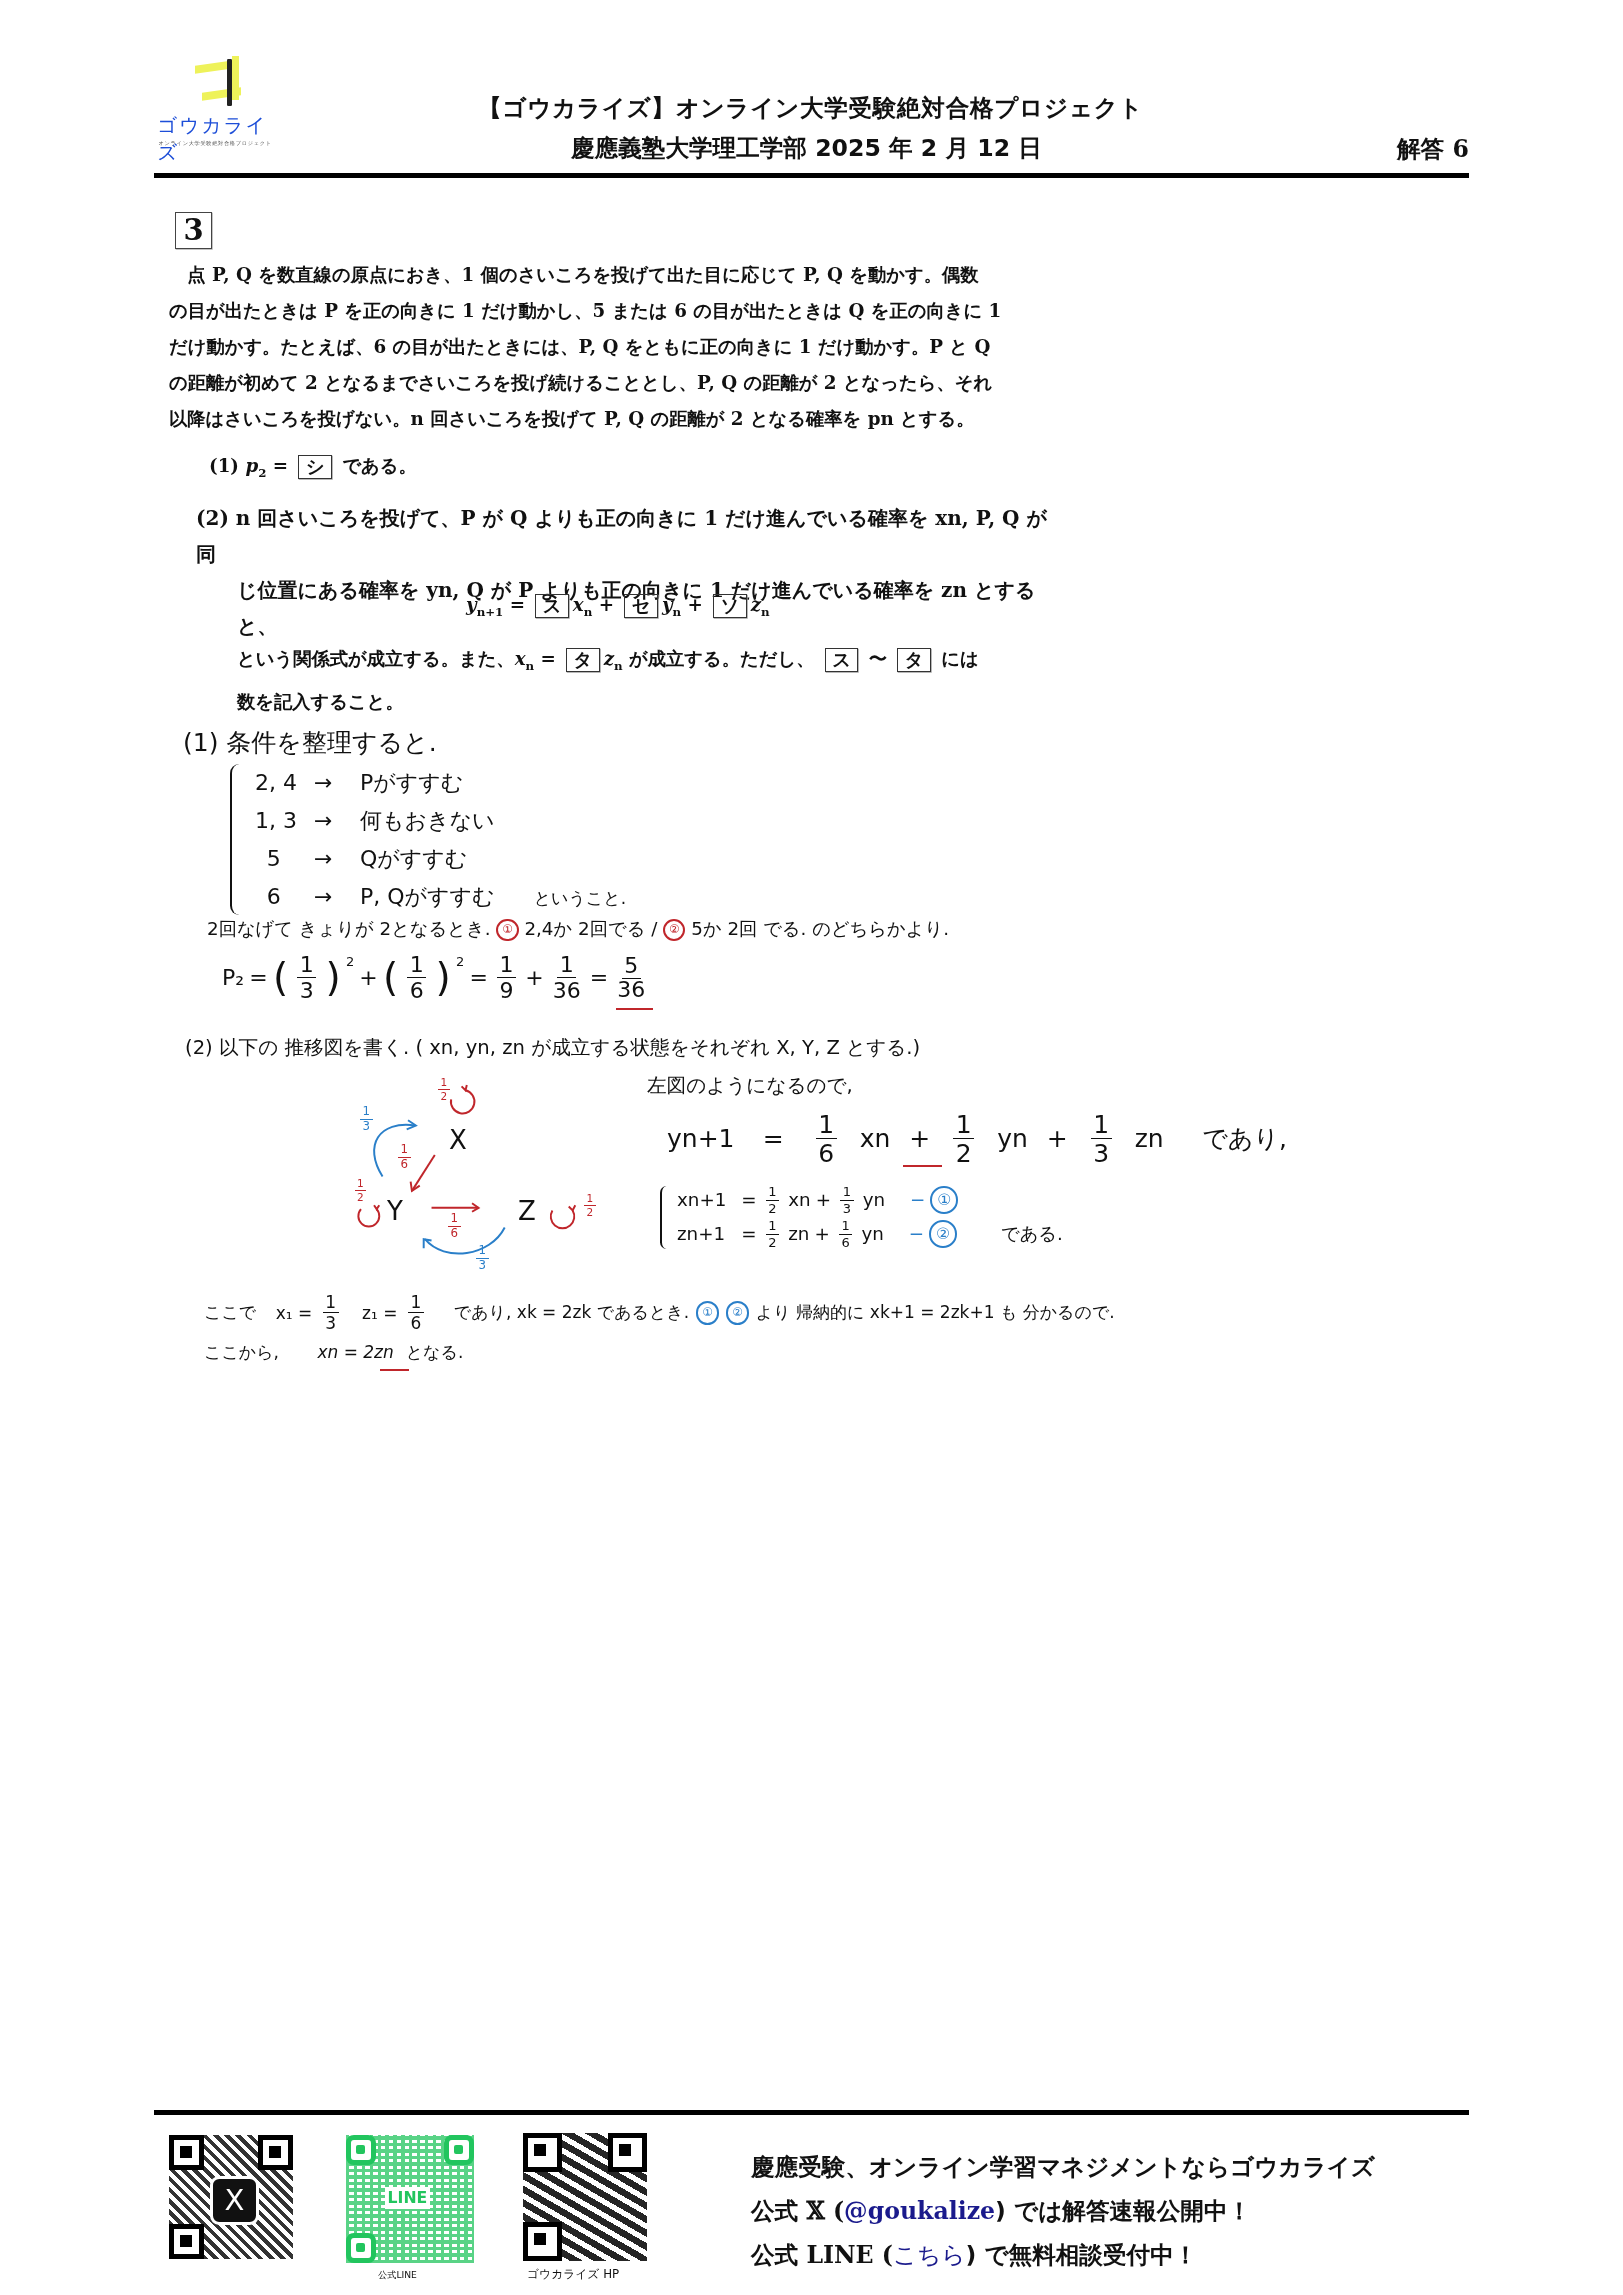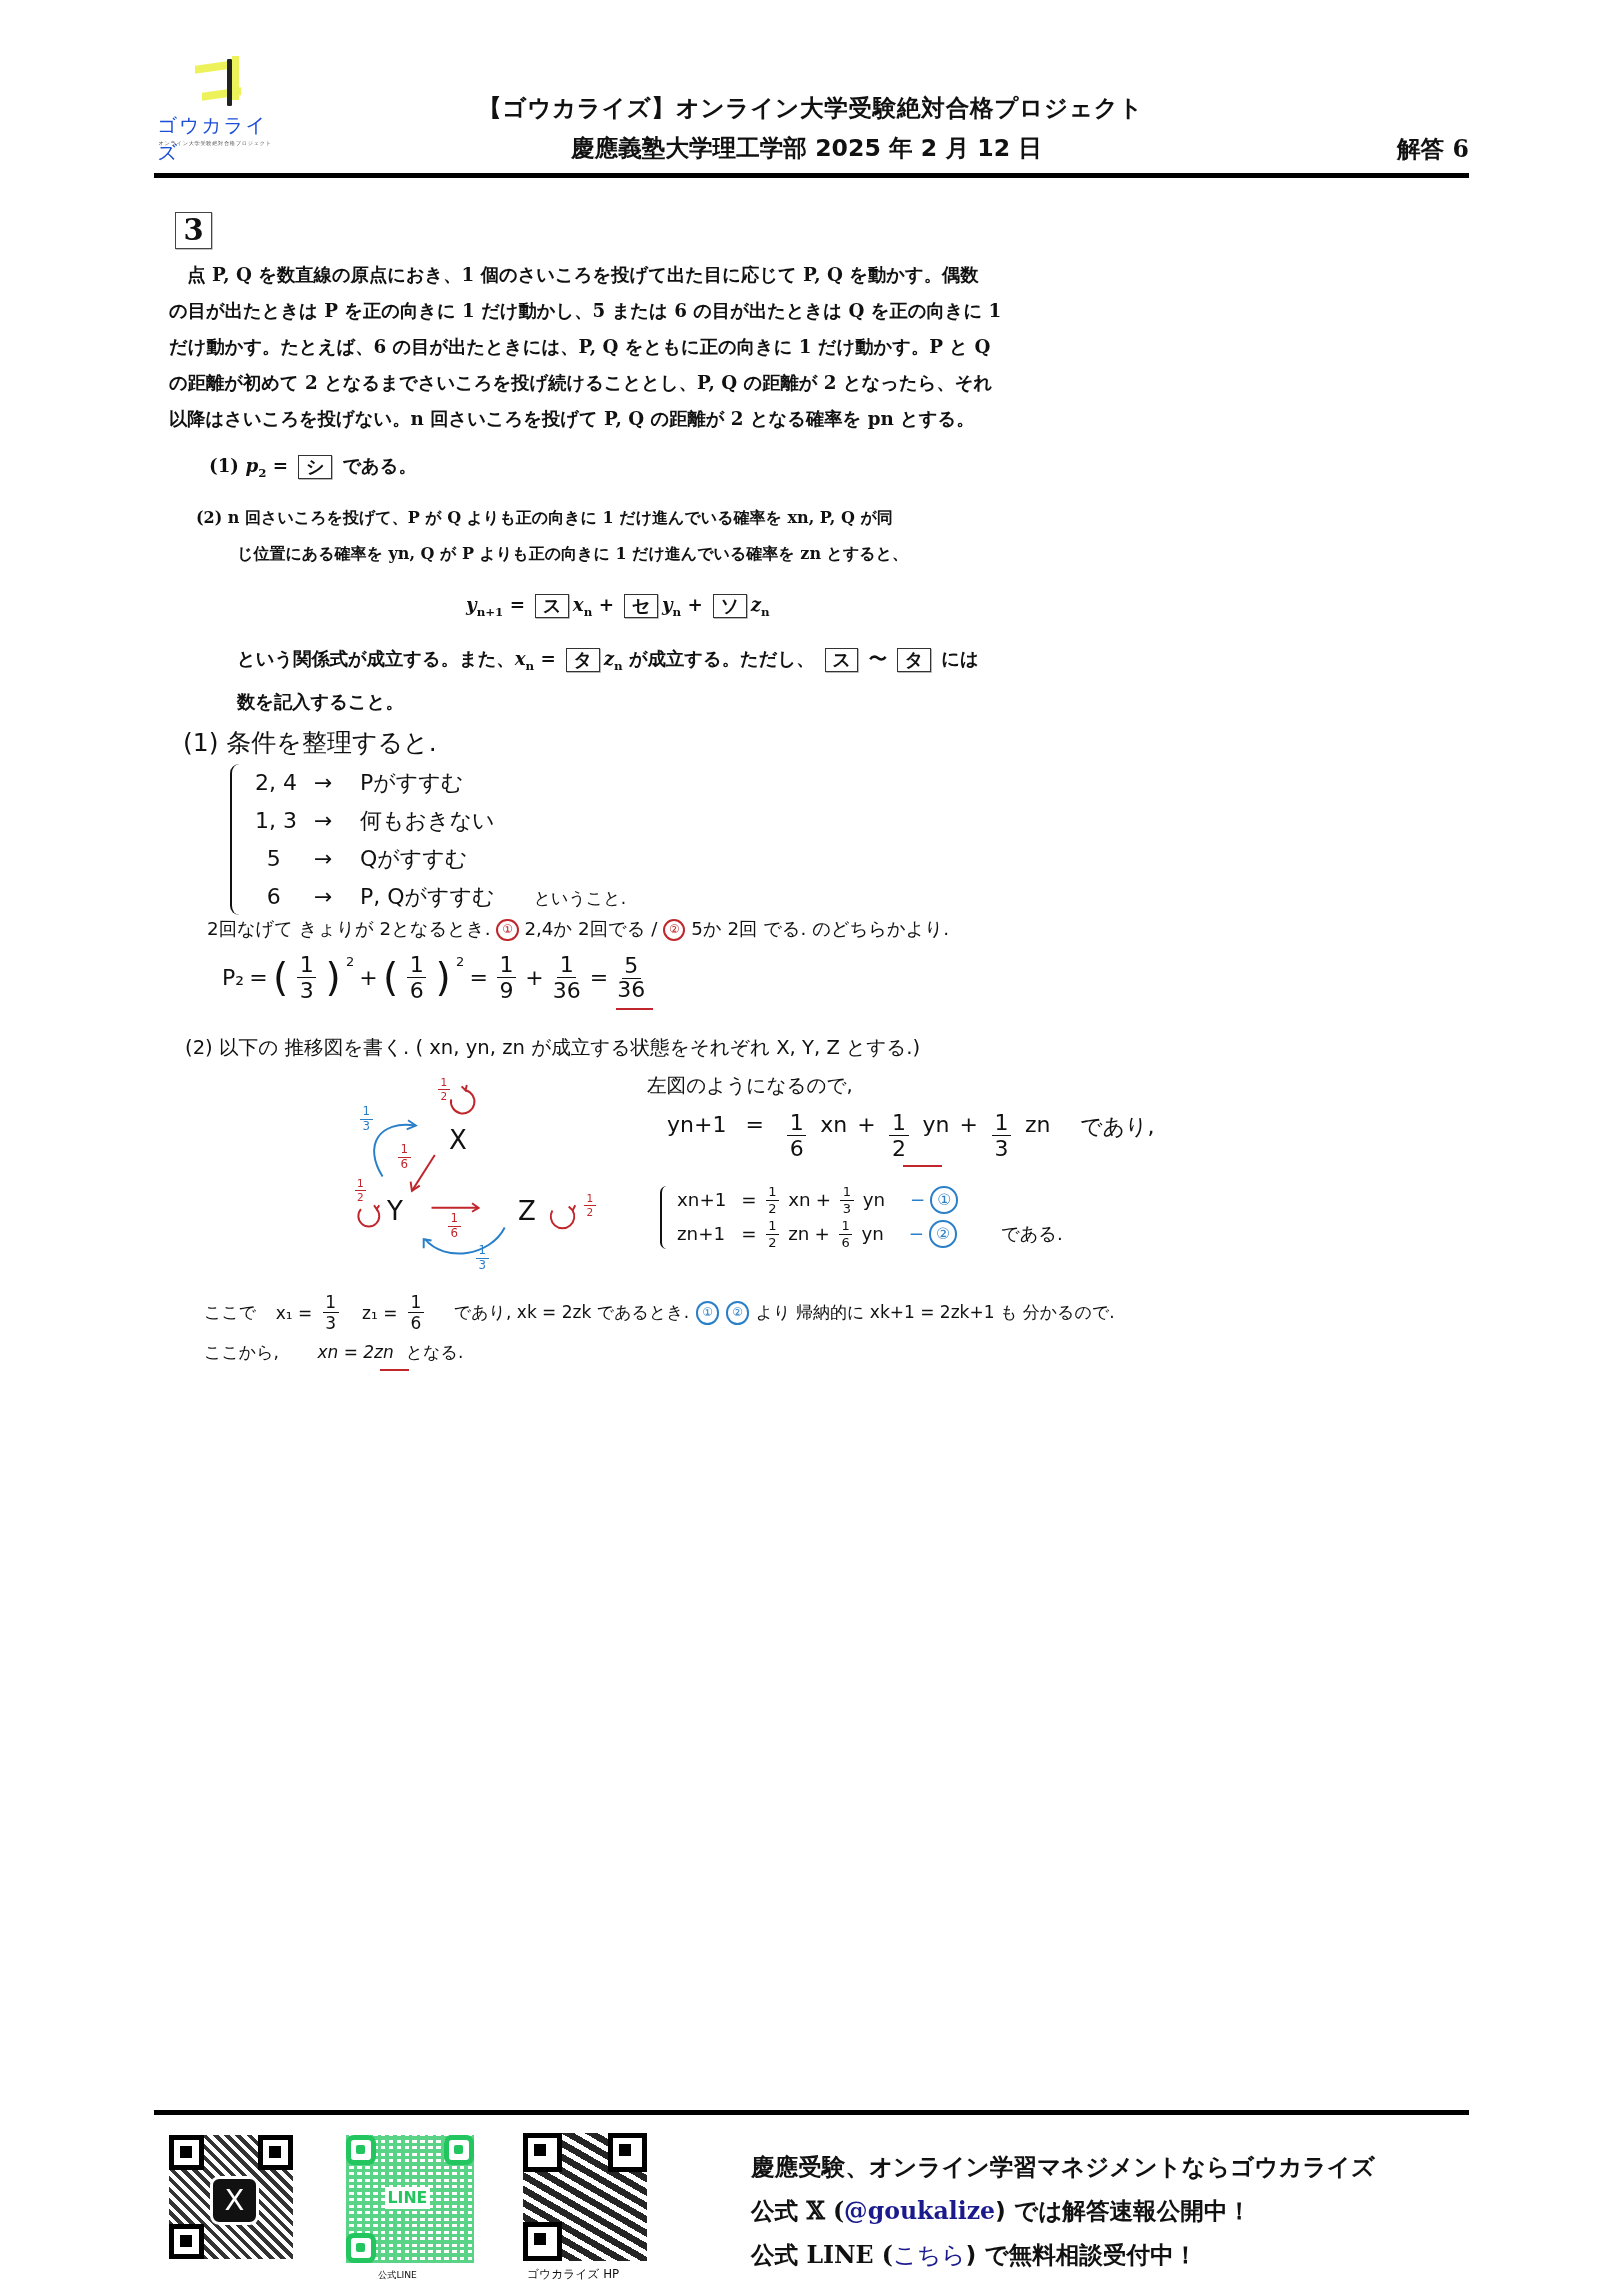--- a/index.html
+++ b/index.html
@@ -50,21 +50,21 @@
 </div>
 
 <div class="abs serif" style="left:209px;top:449px;font-size:18.3px;line-height:34px;">
   <span>(1)</span>
   <i class="m">p</i><sub style="font-size:11.8px;">2</sub>
   <span>=</span>
   <span class="kbox">シ</span>
   <span>である。</span>
 </div>
 
-<div class="abs serif" style="left:196px;top:500px;width:870px;font-size:16px;line-height:36px;">
+<div class="abs serif" style="left:196px;top:500px;width:870px;font-size:20px;line-height:36px;">
   <div><span>(2)</span> <span>n 回さいころを投げて、P が Q よりも正の向きに 1 だけ進んでいる確率を xn, P, Q が同</span></div>
   <div style="padding-left:41px;">じ位置にある確率を yn, Q が P よりも正の向きに 1 だけ進んでいる確率を zn とすると、</div>
 </div>
 
 <div class="abs serif" style="left:466px;top:588px;font-size:18.3px;line-height:33px;">
   <i class="m">y</i><sub style="font-size:11.8px;">n+1</sub> =
   <span class="kbox">ス</span><i class="m">x</i><sub style="font-size:11.8px;">n</sub> +
   <span class="kbox">セ</span><i class="m">y</i><sub style="font-size:11.8px;">n</sub> +
   <span class="kbox">ソ</span><i class="m">z</i><sub style="font-size:11.8px;">n</sub>
 </div>
@@ -192,21 +192,21 @@
       <span>3</span>
     </span>
   <span class="abs frac red hand" style="left:257px;top:133px;font-size:10.5px;margin:0;">
       <span>1</span>
       <span>2</span>
     </span>
 </div>
 
 <div class="abs hand" style="left:647px;top:1072px;font-size:19.6px;">左図のようになるので,</div>
 
-<div class="abs hand" style="left:667px;top:1112px;font-size:22px;display:flex;align-items:flex-start;gap:10px;white-space:nowrap;">
+<div class="abs hand" style="left:667px;top:1112px;font-size:25px;display:flex;align-items:center;gap:19px;white-space:nowrap;">
   <span>yn+1</span>
   <span style="margin:0 9.2px;">=</span>
   <span class="frac">
       <span>1</span>
       <span>6</span>
     </span><span>xn</span> +
   <span class="frac">
       <span>1</span>
       <span>2</span>
     </span><span>yn</span> +

